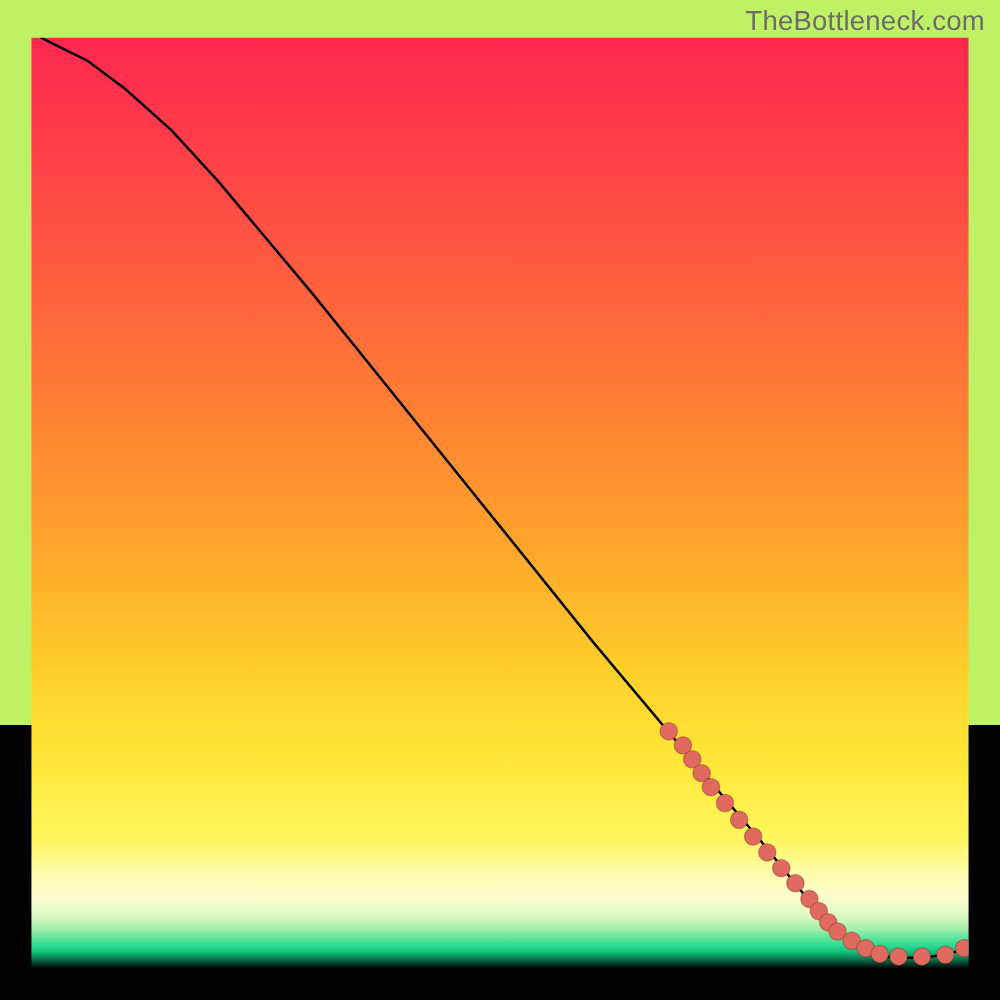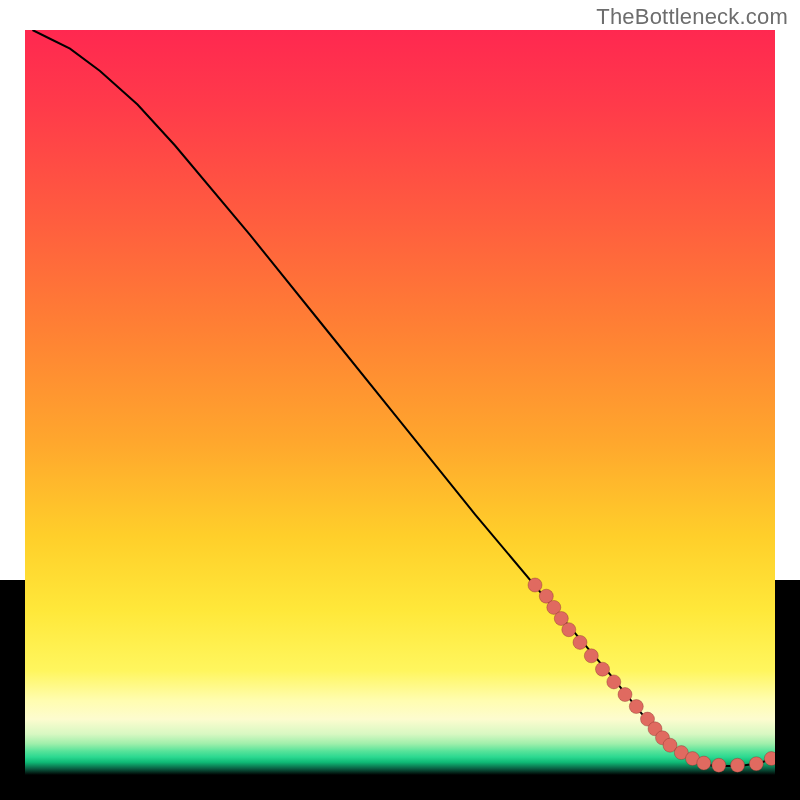--- a/index.html
+++ b/index.html
@@ -8,21 +8,21 @@
     width: 800px;
     height: 800px;
     background: #000;
     overflow: hidden;
     font-family: Arial, Helvetica, sans-serif;
   }
   .stage {
     position: relative;
     width: 800px;
     height: 580px;
-    background: #ffffff;
+    background: #bef264;
   }
   .watermark {
     position: absolute;
     top: 4px;
     right: 12px;
     color: #6d6d6d;
     font-size: 22px;
     font-weight: 400;
     letter-spacing: 0.2px;
     z-index: 3;

